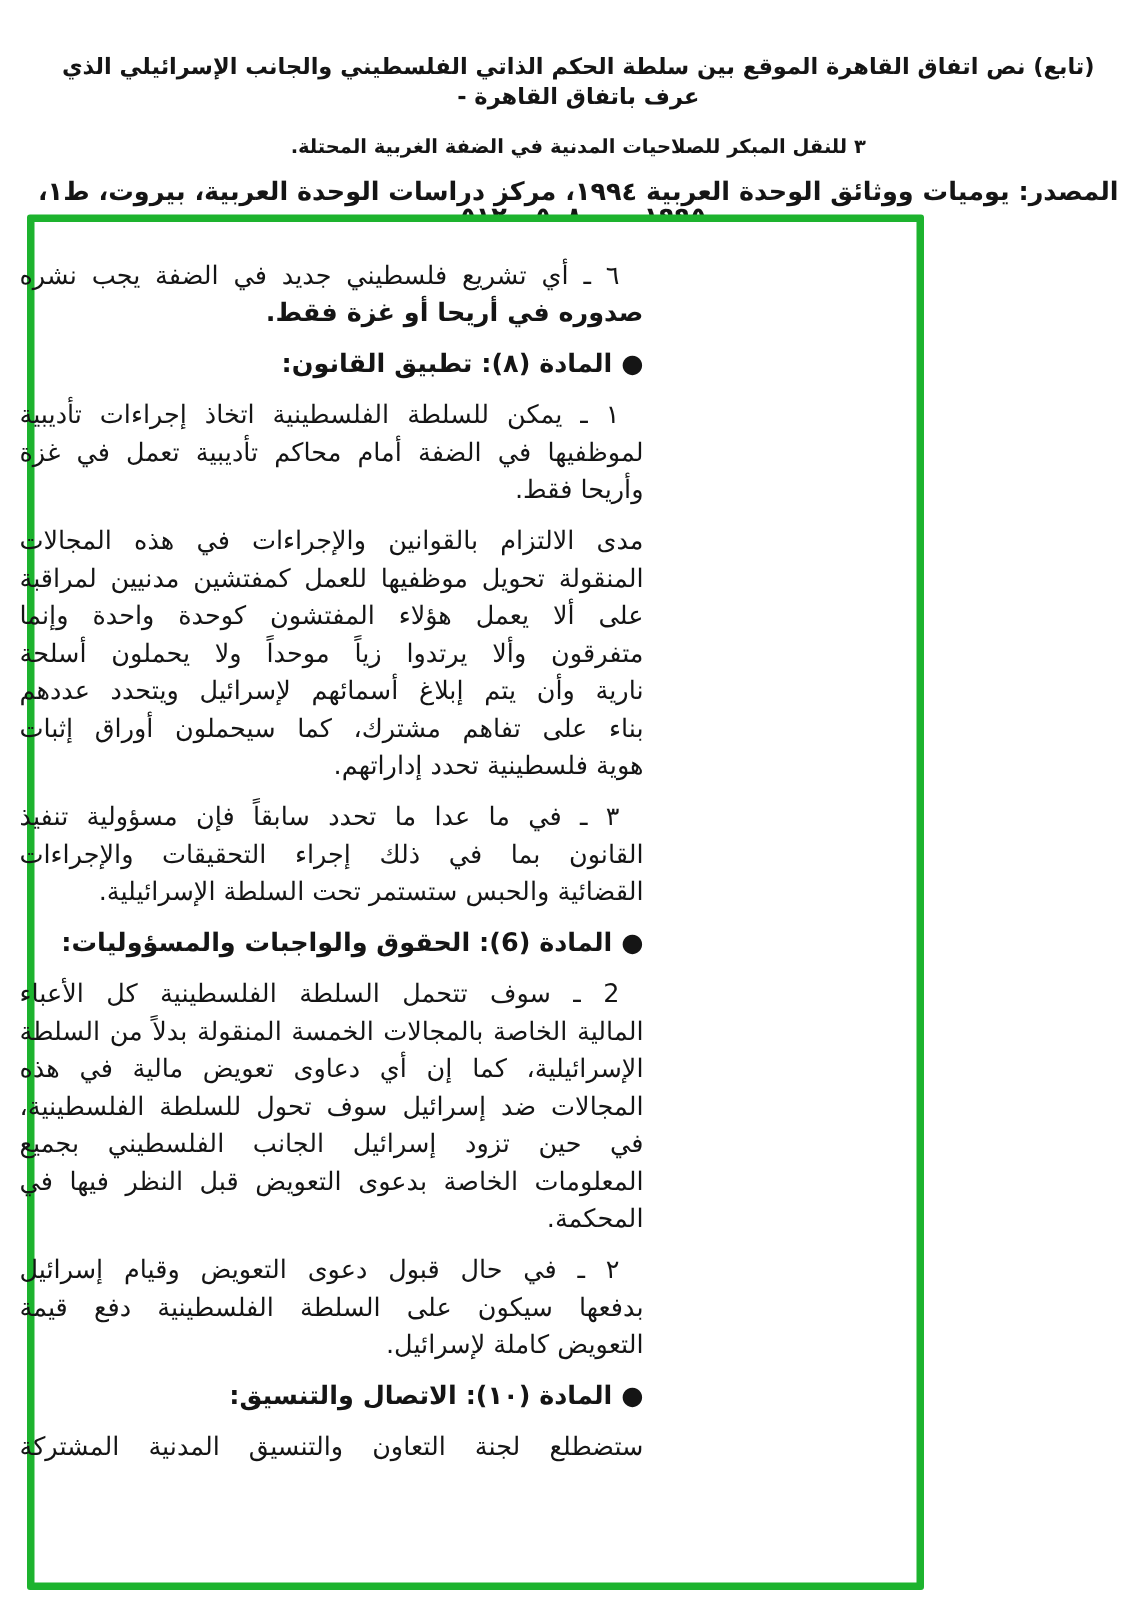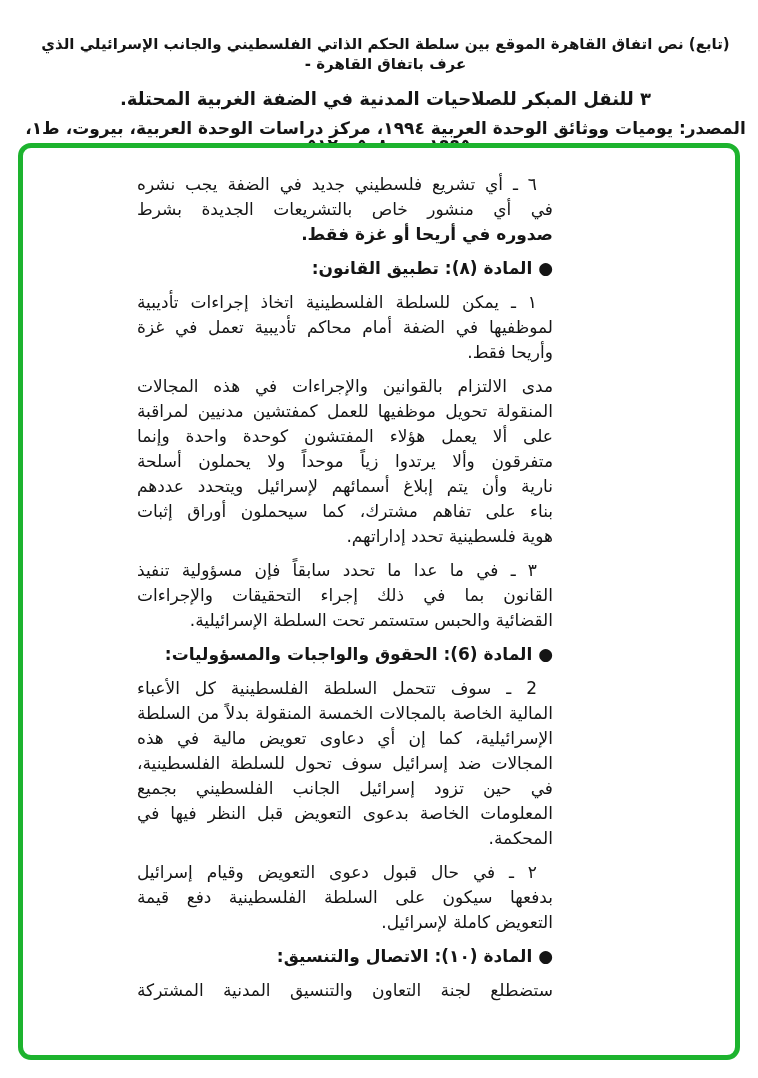--- a/index.html
+++ b/index.html
@@ -20,36 +20,36 @@
     direction: rtl;
     text-align: center;
     font-weight: bold;
   }
   .header .h1 {
     font-size: 15px;
     line-height: 20px;
     margin: 0 20px 15px 20px;
   }
   .header .h2 {
-    font-size: 18px;
+    font-size: 13px;
     line-height: 20px;
     margin-bottom: 11px;
   }
   .header .h3 {
     font-size: 17px;
     line-height: 17px;
   }
   .frame {
     position: absolute;
     left: 18px;
     top: 143px;
-    width: 722px;
+    width: 598px;
     height: 917px;
     border: 5px solid #1db32e;
-    border-radius: 13px;
+    border-radius: 2px;
     box-sizing: border-box;
     background: #ffffff;
   }
   .doc-body {
     position: absolute;
     top: 24px;
     right: 182px;
     width: 416px;
     direction: rtl;
     font-size: 17px;
@@ -70,21 +70,20 @@
 <div class="page" style="background: rgb(255, 255, 255); color: rgb(21, 21, 21);">
   <div class="header">
     <div class="h1">(تابع) نص اتفاق القاهرة الموقع بين سلطة الحكم الذاتي الفلسطيني والجانب الإسرائيلي الذي عرف باتفاق القاهرة -</div>
     <div class="h2">٣ للنقل المبكر للصلاحيات المدنية في الضفة الغربية المحتلة.</div>
     <div class="h3">المصدر: يوميات ووثائق الوحدة العربية ١٩٩٤، مركز دراسات الوحدة العربية، بيروت، ط١، ١٩٩٥، ص ٥٠٨ - ٥١٢.</div>
   </div>
   <div class="frame" style="border-color: rgb(29, 179, 46);">
     <div class="doc-body">
         <div class="para numbered">
           <div class="line stretch first-indent">٦ ـ أي تشريع فلسطيني جديد في الضفة يجب نشره</div>
-          <div class="line stretch">في أي منشور خاص بالتشريعات الجديدة بشرط</div>
           <div class="line align-right">صدوره في أريحا أو غزة فقط.</div>
         </div>
         <div class="para bullet">
           <div class="line align-right">● المادة (٨): تطبيق القانون:</div>
         </div>
         <div class="para numbered">
           <div class="line stretch first-indent">١ ـ يمكن للسلطة الفلسطينية اتخاذ إجراءات تأديبية</div>
           <div class="line stretch">لموظفيها في الضفة أمام محاكم تأديبية تعمل في غزة</div>
           <div class="line align-left">وأريحا فقط.</div>
         </div>

